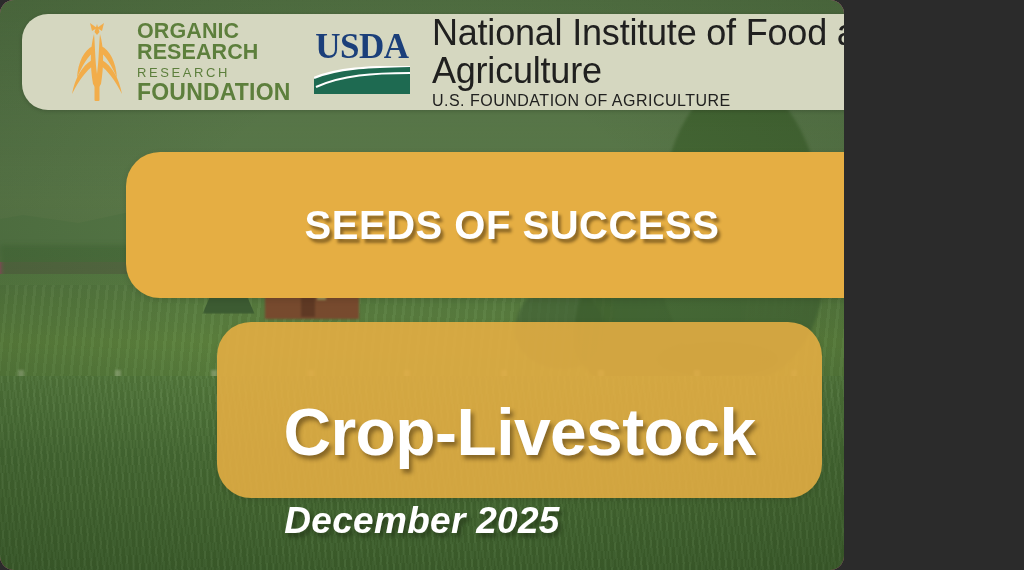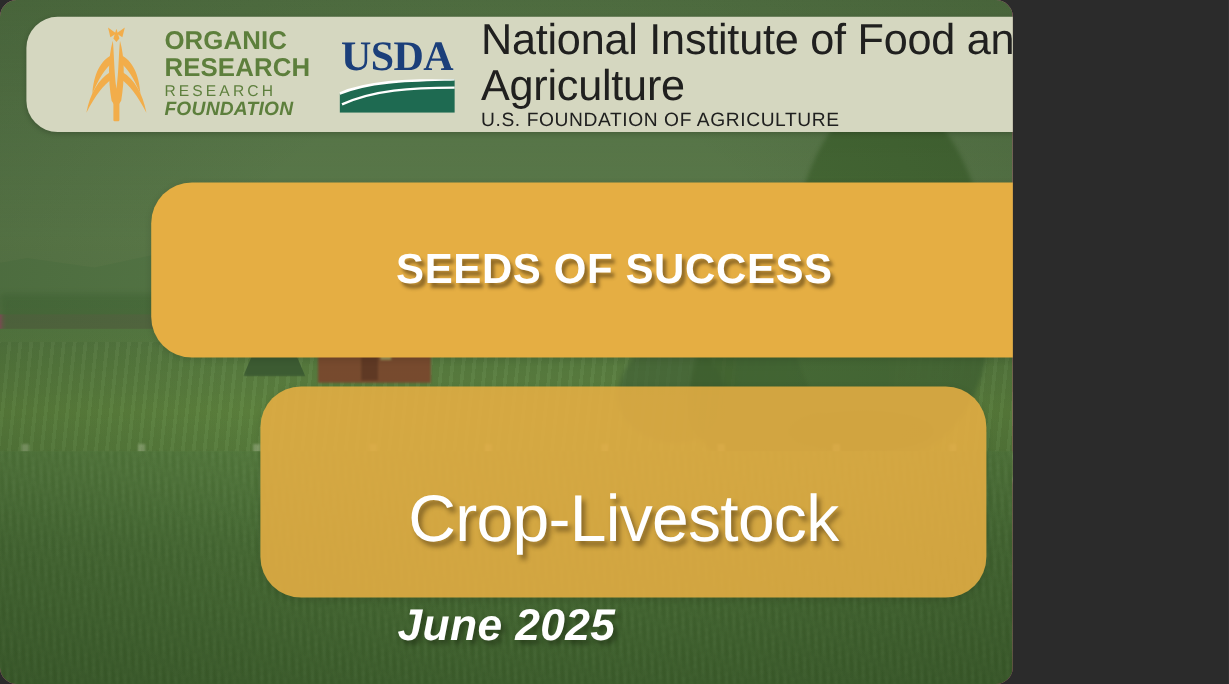--- a/index.html
+++ b/index.html
@@ -218,25 +218,24 @@
     font-weight: bold;
     letter-spacing: .1px;
   }
   .ofrf-words .w3 {
     font-size: 13px;
     font-weight: normal;
     letter-spacing: 2.6px;
     margin-top: 2px;
   }
   .ofrf-words .w4 {
-    font-size: 16px;
+    font-size: 23px;
     font-weight: bold;
     letter-spacing: .2px;
     margin-top: 2px;
-    font-style: italic;
   }
 
   .divider-gap { width: 26px; }
 
   .usda-block {
     display: flex;
     align-items: center;
     gap: 22px;
   }
   .usda-mark {
@@ -277,43 +276,43 @@
     border-radius: 34px;
     display: flex;
     flex-direction: column;
     align-items: center;
     justify-content: center;
     box-shadow: 0 2px 6px rgba(0,0,0,.12);
   }
   .title-line {
     font-family: "Liberation Sans Narrow", "Liberation Sans", sans-serif;
     font-weight: bold;
-    font-size: 35px;
+    font-size: 40px;
     color: #ffffff;
     letter-spacing: .5px;
     line-height: 1.12;
     text-shadow: 3px 4px 3px rgba(40,25,5,.45);
     white-space: nowrap;
   }
 
   .subtitle-banner {
     position: absolute;
     left: 217px; top: 322px;
     width: 605px; height: 176px;
     background: rgba(230,174,67,.88);
     border-radius: 34px;
     display: flex;
     flex-direction: column;
     align-items: center;
     justify-content: center;
     box-shadow: 0 2px 6px rgba(0,0,0,.10);
   }
   .subtitle-line {
-    font-weight: normal;
-    font-size: 55px;
+    font-weight: bold;
+    font-size: 66px;
     color: #ffffff;
     letter-spacing: -.6px;
     line-height: 1.13;
     text-shadow: 3px 4px 4px rgba(40,25,5,.45);
     white-space: nowrap;
     margin-top: 44px;
   }
 
   .date-text {
     position: absolute;
@@ -417,15 +416,15 @@
   </div>
 
   <div class="title-banner">
     <span class="title-line">SEEDS OF SUCCESS</span>
   </div>
 
   <div class="subtitle-banner">
     <span class="subtitle-line">Crop-Livestock</span>
   </div>
 
-  <div class="date-text">June 2025</div>
+  <div class="date-text">December 2025</div>
 
 </div>
 
 </body></html>

